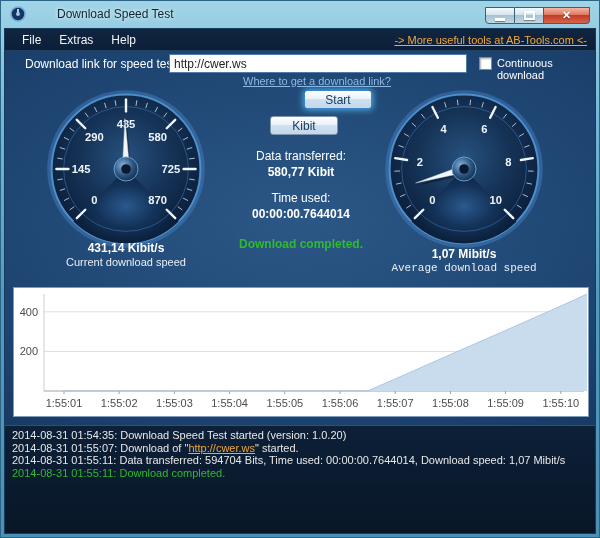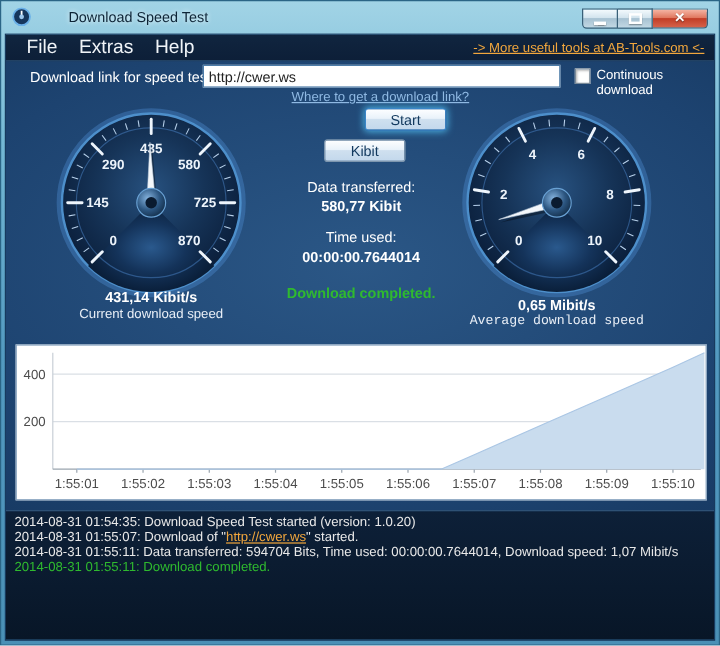--- a/index.html
+++ b/index.html
@@ -17,21 +17,21 @@
   .win-btn.max{width:29px;border-left:none;background:linear-gradient(180deg,#f4fafd 0%,#d3e4ee 45%,#a7c2d2 50%,#c2d8e4 100%);}
   .win-btn.close{width:46px;border-left:none;border-radius:0 0 4px 0;background:linear-gradient(180deg,#f5b5a4 0%,#e0785f 45%,#c23d26 50%,#d6644c 100%);}
   .glyph-min{width:10px;height:3px;background:#fff;box-shadow:0 1px 1px rgba(0,0,0,.45);margin-top:7px;}
   .glyph-max{width:11px;height:9px;border:2px solid #fff;box-shadow:0 1px 1px rgba(0,0,0,.35);}
   .glyph-close{color:#fff;font-size:11px;font-weight:bold;line-height:1;text-shadow:0 1px 1px rgba(0,0,0,.45);}
   
   .client{position:absolute;left:4px;right:4px;top:28px;bottom:4px;overflow:hidden;border:1px solid #173a5e;
     background:radial-gradient(ellipse 150% 95% at 50% 38%, #2b5786 0%, #1d4370 40%, #123156 72%, #0c2342 100%);}
   .menubar{position:absolute;left:0;top:0;width:100%;height:22px;display:flex;align-items:center;padding:0 8px;
     background:linear-gradient(180deg,#10253f,#0d1f38);border-bottom:1px solid rgba(70,120,170,.35);}
-  .menu-item{color:#f0f4f8;font-size:16px;padding:16px 9px;cursor:default;}
+  .menu-item{color:#f0f4f8;font-size:12px;padding:16px 9px;cursor:default;}
   .promo-link{margin-left:auto;color:var(--promo-link,#f2a73d);font-size:11px;text-decoration:underline;cursor:pointer;}
   
   .dl-label{position:absolute;left:20px;top:28px;font-size:12px;color:#ffffff;}
   .dl-input{position:absolute;left:164px;top:25px;width:298px;height:19px;font-size:12px;padding:2px 4px;
     border:1px solid #4d7ca8;background:#ffffff;color:#222;font-family:"Liberation Sans",sans-serif;}
   .checkbox{position:absolute;left:474px;top:28px;width:13px;height:13px;background:#fff;border:1px solid #7b8b99;
     box-shadow:inset 1px 1px 2px rgba(0,0,0,.3);}
   .checkbox-label{position:absolute;left:492px;top:28px;font-size:11px;color:#ffffff;}
   .where-link{position:absolute;left:238px;top:46px;width:164px;font-size:11px;
     color:var(--where-link,#8fb9e3);text-decoration:underline;cursor:pointer;}
@@ -235,21 +235,21 @@
           <text x="125.42346798541462" y="54.6036346454514" fill="#edf4fb" font-size="14" font-weight="bold" text-anchor="middle">6</text>
           <line x1="171.11356052284992" y1="88.73671851710337" x2="185.928885631777" y2="86.3902015414999" stroke="#eef5fc" stroke-width="3" stroke-linecap="round"></line>
           <text x="155.3105470733277" y="95.73966995774707" fill="#edf4fb" font-size="14" font-weight="bold" text-anchor="middle">8</text>
           <line x1="150.91168824543144" y1="150.91168824543144" x2="161.51828996322965" y2="161.51828996322962" stroke="#eef5fc" stroke-width="3" stroke-linecap="round"></line>
           <text x="139.59797974644667" y="144.09797974644664" fill="#edf4fb" font-size="14" font-weight="bold" text-anchor="middle">10</text>
           <polygon points="41.473963443838215,120.48138721046378 103.24867051503313,107.32328832544013 115.45023034581374,99.1152472865636 100.75132948496687,98.67671167455987" fill="rgba(0,0,0,0.35)"></polygon>
           <polygon points="39.473963443838215,117.48138721046378 101.24867051503313,104.32328832544013 113.45023034581374,96.1152472865636 98.75132948496687,95.67671167455987" fill="#f3f7fb" stroke="#c2d0de" stroke-width="0.6"></polygon>
           <circle cx="100" cy="100" r="15" fill="url(#gahub)" stroke="#69a1d4" stroke-width="1.2"></circle>
           <circle cx="100" cy="100" r="6" fill="#0a1b30"></circle>
         </svg>
-      <div class="gauge-value">0,65 Mibit/s</div>
+      <div class="gauge-value">1,07 Mibit/s</div>
       <div class="gauge-caption">Average download speed</div>
     </div>
 
     <div class="stats">
       <div class="stat-label">Data transferred:</div>
       <div class="stat-value">580,77 Kibit</div>
       <div class="stat-label">Time used:</div>
       <div class="stat-value">00:00:00.7644014</div>
       <div class="stat-status">Download completed.</div>
     </div>

